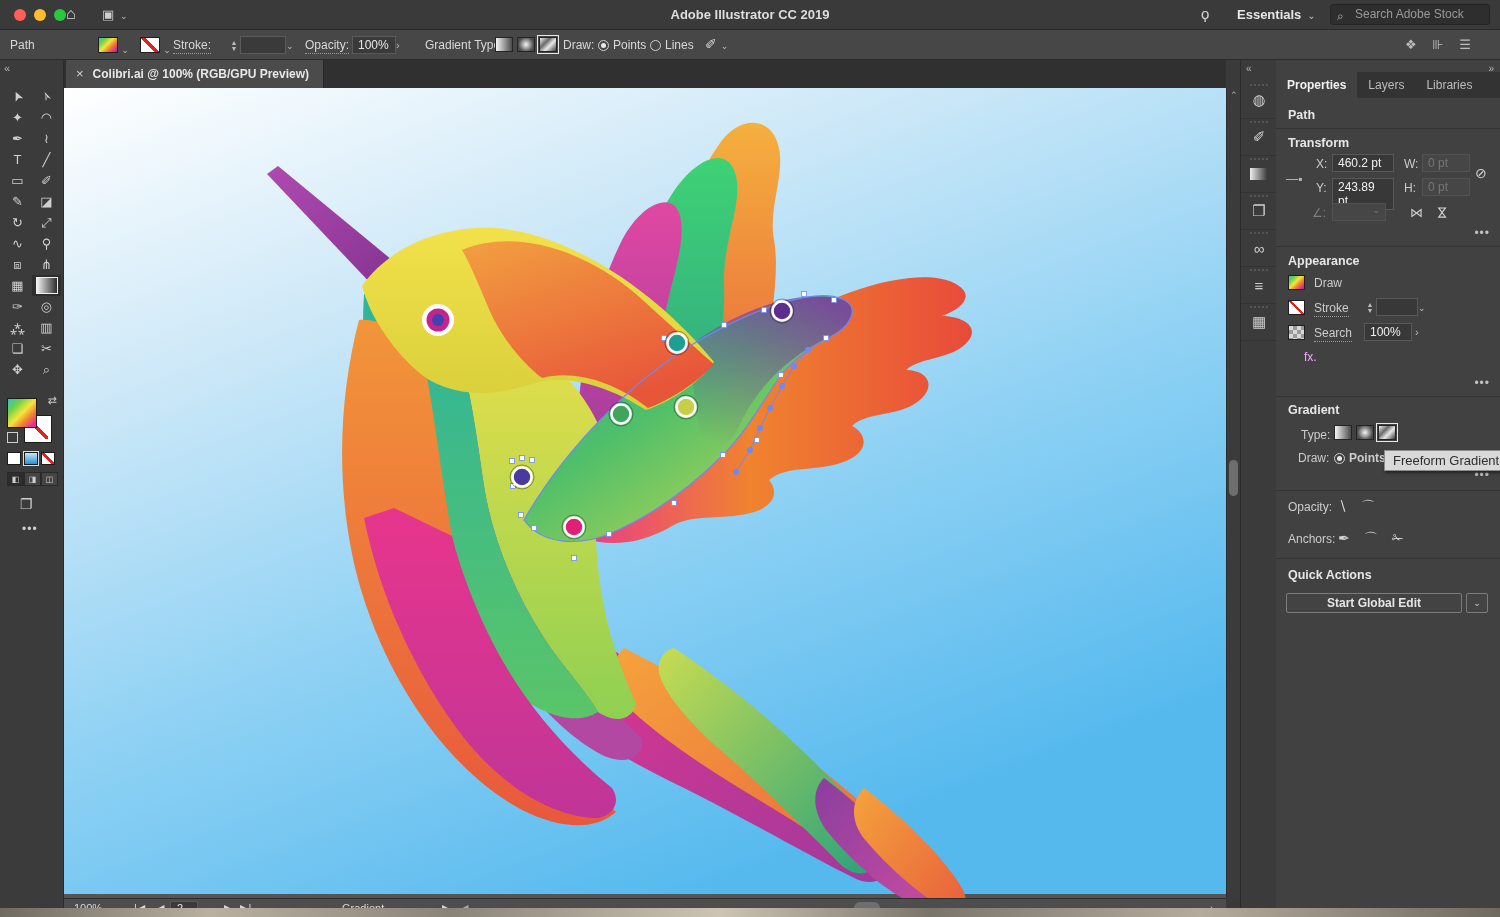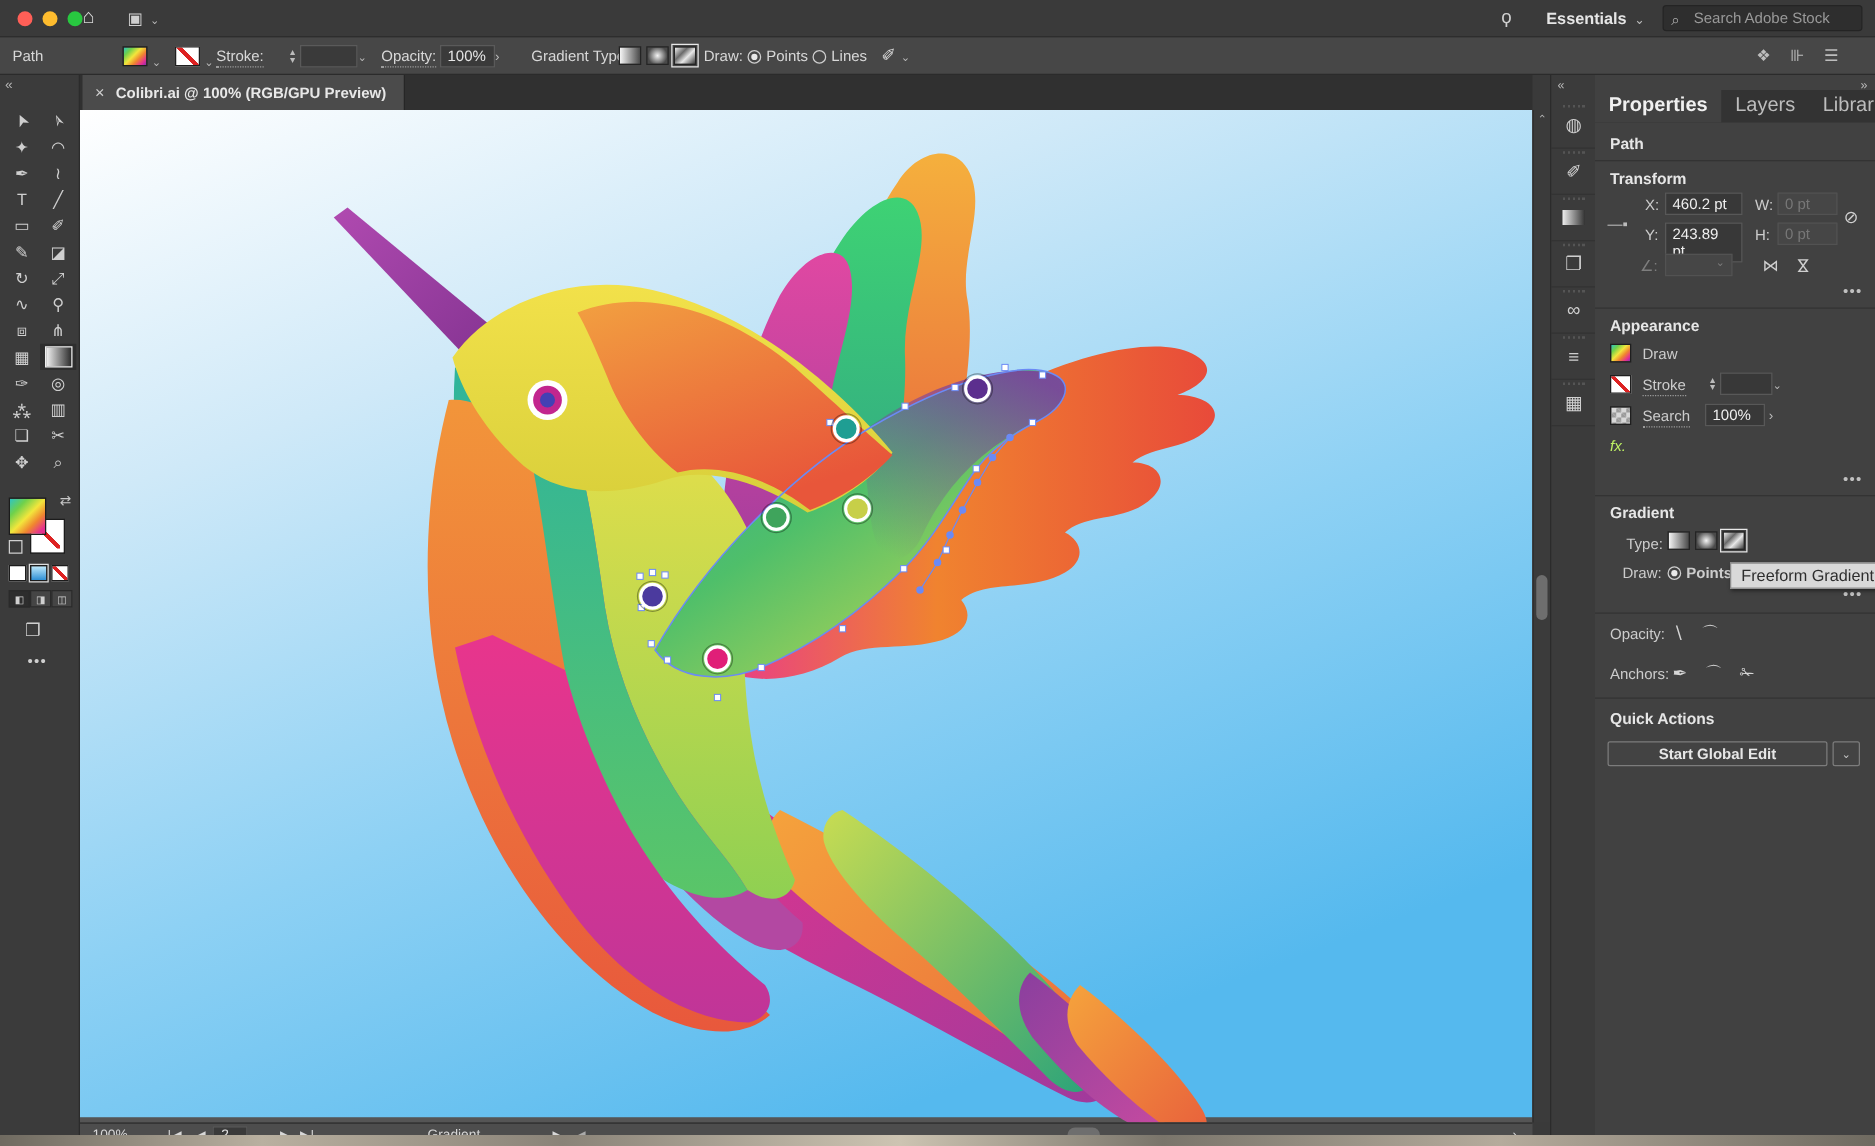--- a/index.html
+++ b/index.html
@@ -87,21 +87,21 @@
   #rs-collapse { position:absolute; left:5px; top:3px; color:#b5b5b5; font-size:10px; }
   #rs-icons { position:absolute; left:0; top:22px; width:36px; }
   .rsi { height:37px; color:#cfcfcf; font-size:15px; display:flex; align-items:center; justify-content:center; border-bottom:1px solid #333; position:relative; }
   .rsi::before { content:""; position:absolute; top:2px; left:9px; width:18px; height:2px;
      background:repeating-linear-gradient(90deg,#555 0 2px,transparent 2px 4px); }
   .rsi .gs { width:18px; height:12px; background:linear-gradient(90deg,#eee,#333); }
 
   #panel { position:absolute; left:1276px; top:60px; width:224px; height:848px; background:#414141; color:#cccccc; font-size:12px; }
   #panel-expand { position:absolute; right:6px; top:3px; color:#b5b5b5; font-size:10px; }
   #ptabs { position:absolute; left:0; top:12px; width:224px; height:26px; background:#333333; display:flex; }
-  .ptab { padding:0 11px; line-height:26px; color:#bdbdbd; font-size:16px; }
+  .ptab { padding:0 11px; line-height:26px; color:#bdbdbd; font-size:12px; }
   .ptab.active { background:#414141; color:#f0f0f0; font-weight:bold; }
   .sect-h { color:#e6e6e6; font-weight:bold; font-size:12.5px; }
   .sep { position:absolute; left:0; width:224px; height:1px; background:#333; }
   .dim { color:#7e7e7e; }
   .pfield { background:#383838; border:1px solid #585858; color:#efefef; font-size:12px; padding:1px 5px; display:inline-block; }
   .pfield.dis { background:#464646; border-color:#525252; color:#777; }
   .more { position:absolute; right:10px; color:#c0c0c0; letter-spacing:1px; font-size:12px; }
   .flipglyph { color:#cfcfcf; font-size:13px; display:inline-block; }
   #tooltip { position:absolute; left:108px; top:390px; background:#d9d9d9; border:1px solid #8c8c8c; color:#2e2e2e; font-size:13px; padding:2px 8px; box-shadow:1px 2px 3px rgba(0,0,0,.45); white-space:nowrap; z-index:5; }
   #qa-btn { position:absolute; left:10px; top:533px; width:176px; height:20px; background:#434343; border:1px solid #7c7c7c; border-radius:2px; color:#e6e6e6; font-size:12px; font-weight:bold; text-align:center; line-height:18px; }
@@ -109,20 +109,21 @@
 </style>
 </head>
 <body>
 
 <div id="titlebar">
   <div class="traffic" style="left:14px;background:#ff5f57"></div>
   <div class="traffic" style="left:34px;background:#febc2e"></div>
   <div class="traffic" style="left:54px;background:#28c840"></div>
   <div id="home-icon">⌂</div>
   <div id="ws-icon"><span>▣</span> <span class="chev">⌄</span></div>
+  <div id="win-title">Adobe Illustrator CC 2019</div>
   <div id="bulb-icon">ϙ</div>
   <div id="workspace-switcher"><span>Essentials</span><span class="chev">⌄</span></div>
   <div id="stock-search">
     <span class="mag">⌕</span>
     <span>Search Adobe Stock</span>
   </div>
 </div>
 
 <div id="controlbar">
   <span class="cb" style="left:10px">Path</span>
@@ -503,21 +504,21 @@
   <div class="abs swatch rainbow" style="left:12px;top:215px;width:17px;height:15px"></div>
   <div class="abs" style="left:38px;top:216px">Draw</div>
   <div class="abs swatch noneSwatch" style="left:12px;top:240px;width:17px;height:15px"></div>
   <div class="abs dotted-u" style="left:38px;top:241px">Stroke</div>
   <div class="abs" style="left:88px;top:238px"><span class="stepper">▲<br>▼</span><span class="pfield" style="width:42px">&nbsp;</span><span class="chev">⌄</span></div>
   <div class="abs" style="left:12px;top:265px;width:17px;height:15px;border:1px solid #1f1f1f;background:
       linear-gradient(45deg,#9a9a9a 25%,transparent 25%,transparent 75%,#9a9a9a 75%) 0 0/8px 8px,
       linear-gradient(45deg,#9a9a9a 25%,#d8d8d8 25%,#d8d8d8 75%,#9a9a9a 75%) 4px 4px/8px 8px"></div>
   <div class="abs dotted-u" style="left:38px;top:266px">Search</div>
   <div class="abs" style="left:88px;top:263px"><span class="pfield" style="width:48px">100%</span><span class="chev" style="font-size:11px"> ›</span></div>
-  <div class="abs" style="left:12px;top:290px;font-style:italic;color:#bef264">fx.</div>
+  <div class="abs" style="left:28px;top:290px;color:#f0abfc">fx.</div>
   <div class="more" style="top:316px">•••</div>
   <div class="sep" style="top:336px"></div>
 
   <div class="abs sect-h" style="left:12px;top:343px">Gradient</div>
   <div class="abs" style="left:25px;top:368px">Type:</div>
   <div class="abs" style="left:58px;top:365px">
     <span class="gt-btn gt-linear"></span><span class="gt-btn gt-radial"></span><span class="gt-btn gt-free gt-sel"></span>
   </div>
   <div class="abs" style="left:22px;top:391px">Draw:</div>
   <div class="abs" style="left:58px;top:391px"><span class="radio on"></span><span style="font-weight:bold">Points</span></div>

